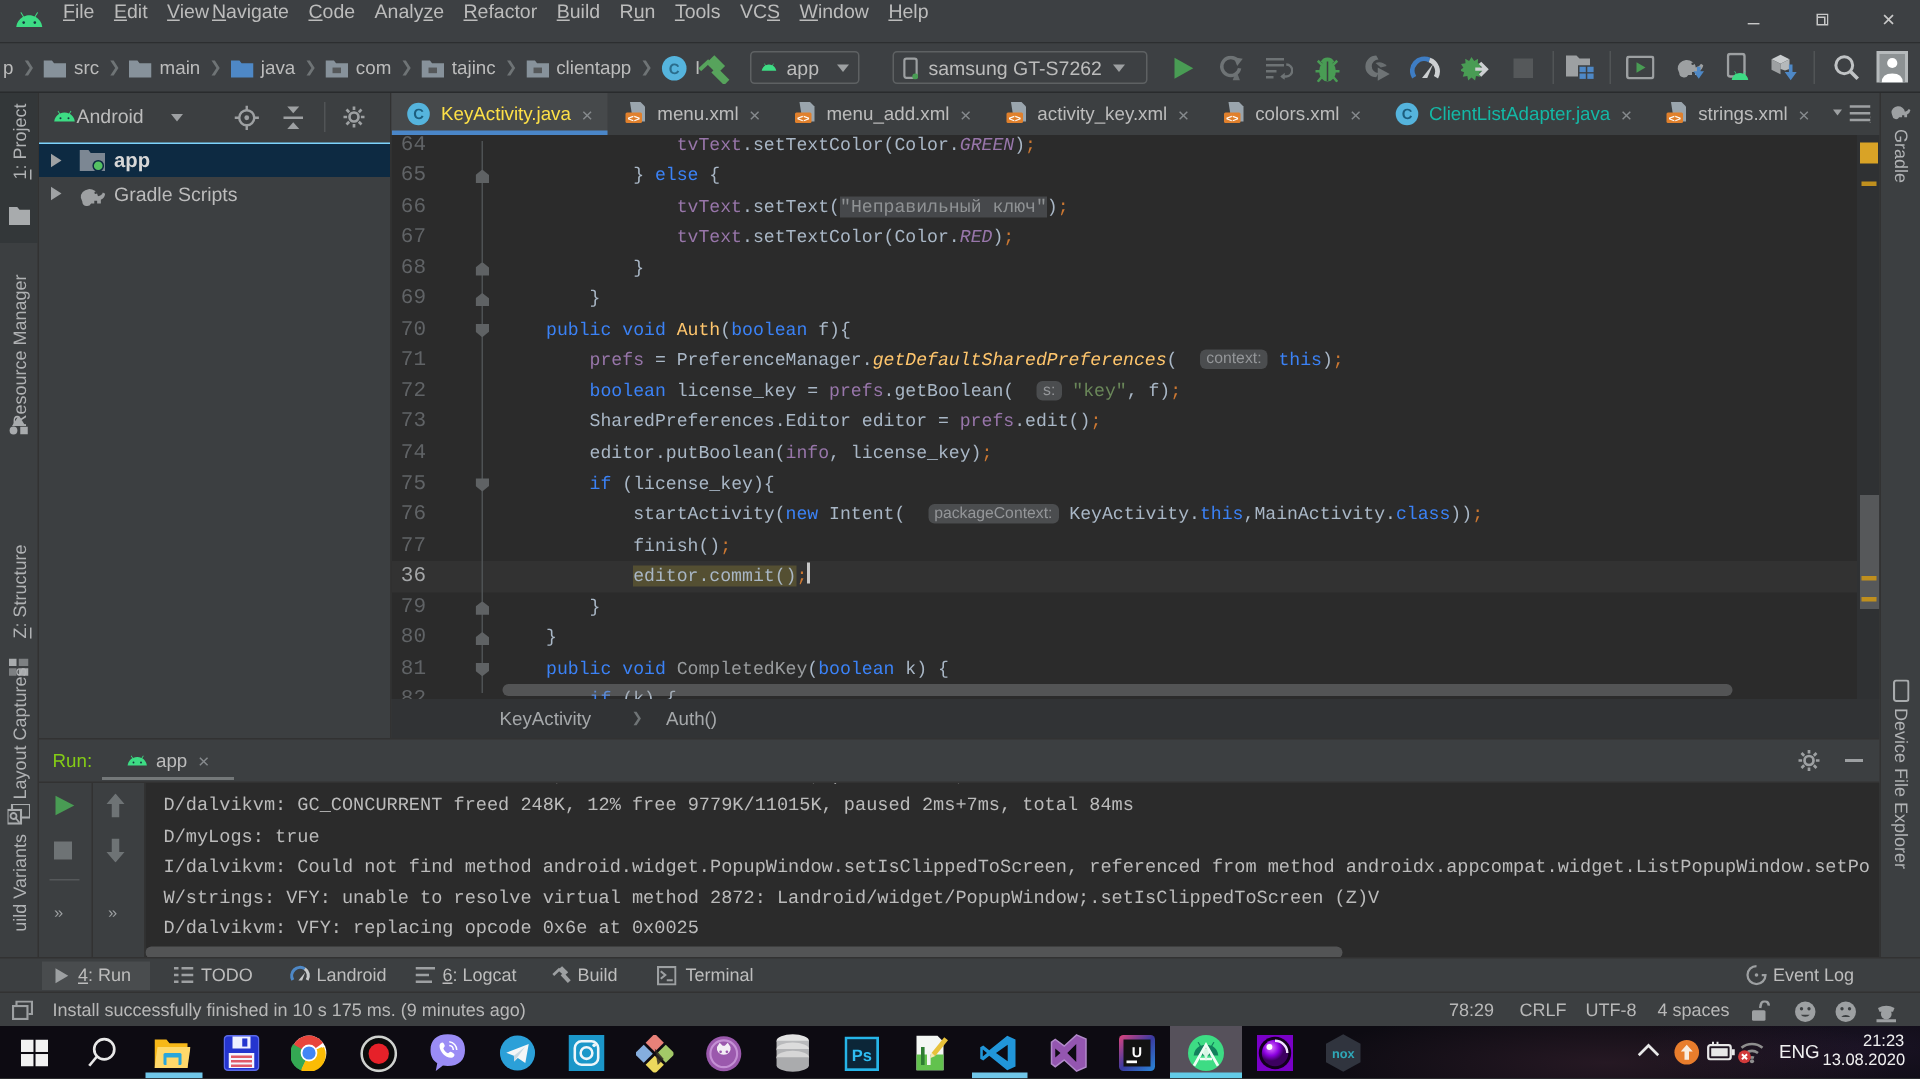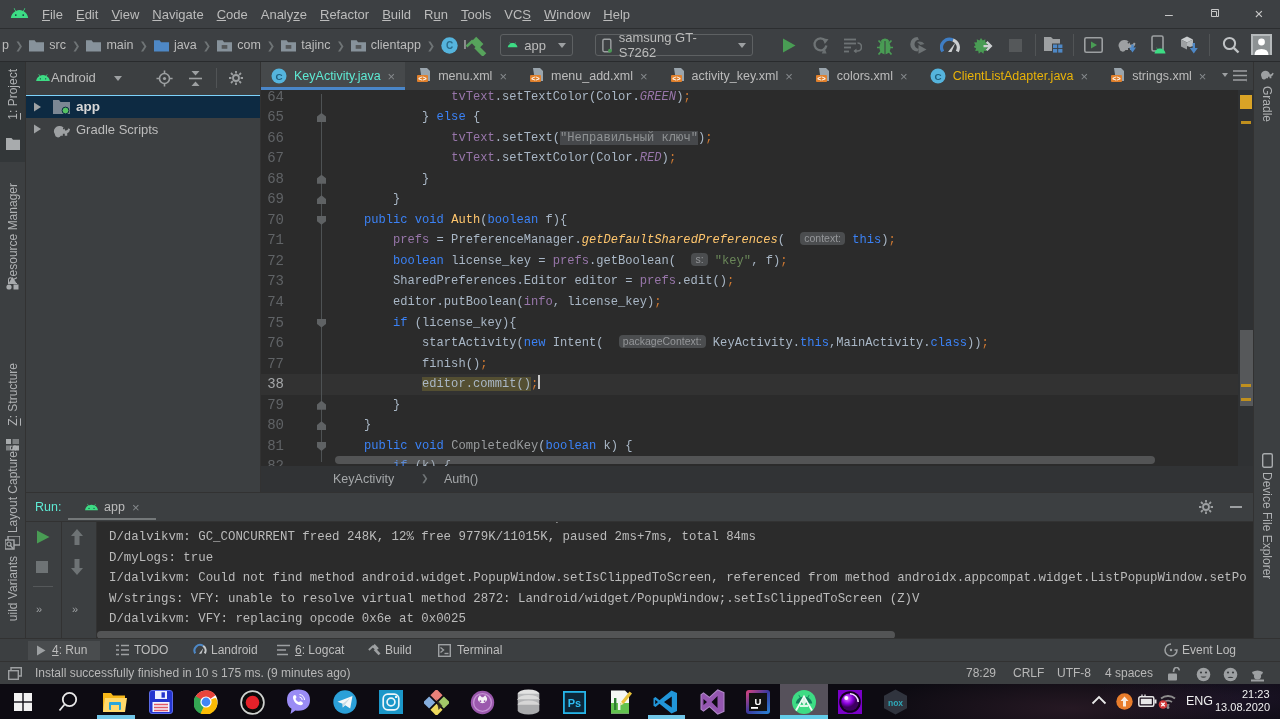--- a/index.html
+++ b/index.html
@@ -2,21 +2,21 @@
 <html><head><meta charset="utf-8">
 <style>
   html,body{margin:0;padding:0;background:#2b2b2b;}
   #page{position:relative;width:1280px;height:719px;overflow:hidden;background:#3c3f41;
     font-family:"Liberation Sans",sans-serif;color:#bbbbbb;}
   .abs{position:absolute;}
   svg{display:block;}
   
   #titlebar{position:absolute;top:0;left:0;width:1280px;height:28px;background:#3d4043;
     border-bottom:1px solid #2c2e30;}
-  #menu{position:absolute;top:0;left:30px;height:28px;display:flex;align-items:center;
+  #menu{position:absolute;top:0;left:30px;height:28px;display:flex;
     font-size:13px;color:#bcbcbc;}
   #menu span{margin-right:0;}
   #menu u{text-decoration:underline;}
   #wintitle{position:absolute;top:0;left:655px;width:460px;height:28px;line-height:28px;
     text-align:center;font-size:12.5px;color:#b2b2b2;white-space:nowrap;}
   .winbtn{position:absolute;top:0;width:34px;height:28px;color:#c8c8c8;text-align:center;line-height:28px;}
   
   #toolbar{position:absolute;top:29px;left:0;width:1280px;height:32px;background:#3d4043;
     border-bottom:1px solid #292b2d;}
   #crumbs{position:absolute;left:0;top:0;height:32px;display:flex;align-items:center;
@@ -72,21 +72,21 @@
   <div id="titlebar">
     <svg class="abs" style="left:10px;top:6px" width="19" height="15" viewBox="0 0 24 19">
       <path fill="#3ddc84" d="M17.3 6.6l2-3.3c.1-.2 0-.5-.2-.6-.2-.1-.5 0-.6.2l-2 3.4C14.9 5.5 13.5 5.2 12 5.2s-2.9.3-4.5 1.1l-2-3.4c-.1-.2-.4-.3-.6-.2-.2.1-.3.4-.2.6l2 3.3C3.6 8.4 1.4 11.5 1 15.2h22c-.4-3.7-2.6-6.8-5.7-8.6z"></path>
       <circle cx="7.3" cy="11.5" r="1.1" fill="#16353f"></circle>
         <circle cx="16.7" cy="11.5" r="1.1" fill="#16353f"></circle>
     </svg>
     <div id="menu">
       <span style="margin-left:12px"><u>F</u>ile</span>
       <span style="margin-left:13px"><u>E</u>dit</span>
       <span style="margin-left:13px"><u>V</u>iew</span>
-      <span style="margin-left:13px"><u>N</u>avigate</span>
+      <span style="margin-left:2px"><u>N</u>avigate</span>
       <span style="margin-left:13px"><u>C</u>ode</span>
       <span style="margin-left:13px">Analy<u>z</u>e</span>
       <span style="margin-left:13px"><u>R</u>efactor</span>
       <span style="margin-left:13px"><u>B</u>uild</span>
       <span style="margin-left:13px">R<u>u</u>n</span>
       <span style="margin-left:13px"><u>T</u>ools</span>
       <span style="margin-left:13px">VC<u>S</u></span>
       <span style="margin-left:13px"><u>W</u>indow</span>
       <span style="margin-left:13px"><u>H</u>elp</span>
     </div>
@@ -146,21 +146,21 @@
       <path d="M6.8 6.2 L12.2 0.8 L19.4 8 L14 13.4 Z" fill="#57a35c"></path>
       <path d="M12 10.5 L20.5 19" stroke="#57a35c" stroke-width="5" fill="none"></path>
     </svg>
     <div class="combo abs" style="left:500px;top:5px;width:73px;box-sizing:border-box;height:22px">
       <svg width="16" height="11" viewBox="0 0 24 15">
           <path fill="#3ddc84" d="M17.3 3.6l1.6-2.6-.7-.4-1.7 2.7C15 2.5 13.5 2.2 12 2.2s-3 .3-4.5 1.1L5.8.6l-.7.4 1.6 2.6C4 5.2 2.1 7.9 1.7 11.2h20.6C21.9 7.9 20 5.2 17.3 3.6z"></path>
         </svg>
       <span style="margin-left:6px">app</span>
       <span class="caret" style="margin-left:12px"></span>
     </div>
-    <div class="combo abs" style="left:595px;top:5px;width:158px;box-sizing:border-box;height:22px">
+    <div class="combo abs" style="left:595px;top:5px;width:170px;box-sizing:border-box;height:22px">
       <svg width="10" height="15" viewBox="0 0 11 16">
           <rect x="1" y="1" width="9" height="14" rx="1.5" fill="none" stroke="#9da0a2" stroke-width="1.6"></rect>
           <circle cx="9" cy="14" r="2.2" fill="#499c54"></circle>
         </svg>
       <span style="margin-left:7px">samsung GT-S7262</span>
       <span class="caret" style="margin-left:7px"></span>
     </div>
     <svg class="abs" style="left:782px;top:9px" width="14" height="15" viewBox="0 0 14 15">
         <path fill="#499c54" d="M1 0.5 L13.5 7.5 L1 14.5 Z"></path>
       </svg>
@@ -339,21 +339,21 @@
           <div>68</div>
           <div>69</div>
           <div>70</div>
           <div>71</div>
           <div>72</div>
           <div>73</div>
           <div>74</div>
           <div>75</div>
           <div>76</div>
           <div>77</div>
-          <div style="color:#a4a6a8">38</div>
+          <div style="color:#a4a6a8">36</div>
           <div>79</div>
           <div>80</div>
           <div>81</div>
           <div>82</div>
         </div>
       <div style="position:absolute;left:60px;top:4px;width:1px;height:368px;background:#4e5254;"></div>
       <div class="foldmark fup" style="top:23px"></div>
       <div class="foldmark fup" style="top:84.7px"></div>
       <div class="foldmark fup" style="top:105.3px"></div>
       <div class="foldmark fdn" style="top:125.8px"></div>
@@ -374,21 +374,21 @@
       <span style="position:absolute;left:72px;top:6px">KeyActivity</span>
       <span style="position:absolute;left:160px;top:7px;color:#6f7476;font-size:9px">❯</span>
       <span style="position:absolute;left:183px;top:6px">Auth()</span>
     </div>
     <div id="tabbar">
       <div class="tab active" style="padding:0 10px">
         <svg width="16" height="16" viewBox="0 0 17 17">
             <circle cx="8.5" cy="8.5" r="8" fill="#55b4dd"></circle>
             <text x="8.5" y="12.4" font-size="10.5" fill="#1d5e7e" text-anchor="middle" font-family="Liberation Sans" font-weight="bold">C</text>
           </svg>
-        <span style="margin-left:7px;color:#5eead4">KeyActivity.java</span>
+        <span style="margin-left:7px;color:#fde047">KeyActivity.java</span>
           <span class="cl">×</span>
       </div>
       <div class="tab">
         <svg width="16" height="16" viewBox="0 0 16 16">
             <path fill="#9aa5ad" d="M4 0 h7 l3 3 v10 h-8z"></path>
             <rect x="1" y="7" width="11" height="7" rx="1" fill="#e0802c"></rect>
             <text x="6.5" y="13" font-size="7" fill="#fff" text-anchor="middle" font-family="Liberation Mono" font-weight="bold">&lt;&gt;</text>
           </svg>
         <span style="margin-left:6px">menu.xml</span>
           <span class="cl">×</span>
@@ -418,42 +418,42 @@
             <text x="6.5" y="13" font-size="7" fill="#fff" text-anchor="middle" font-family="Liberation Mono" font-weight="bold">&lt;&gt;</text>
           </svg>
         <span style="margin-left:6px">colors.xml</span>
           <span class="cl">×</span>
       </div>
       <div class="tab">
         <svg width="16" height="16" viewBox="0 0 17 17">
             <circle cx="8.5" cy="8.5" r="8" fill="#55b4dd"></circle>
             <text x="8.5" y="12.4" font-size="10.5" fill="#1d5e7e" text-anchor="middle" font-family="Liberation Sans" font-weight="bold">C</text>
           </svg>
-        <span style="margin-left:7px;color:#eab308">ClientListAdapter.java</span>
+        <span style="margin-left:7px;color:#14b8a6">ClientListAdapter.java</span>
           <span class="cl">×</span>
       </div>
       <div class="tab">
         <svg width="16" height="16" viewBox="0 0 16 16">
             <path fill="#9aa5ad" d="M4 0 h7 l3 3 v10 h-8z"></path>
             <rect x="1" y="7" width="11" height="7" rx="1" fill="#e0802c"></rect>
             <text x="6.5" y="13" font-size="7" fill="#fff" text-anchor="middle" font-family="Liberation Mono" font-weight="bold">&lt;&gt;</text>
           </svg>
         <span style="margin-left:6px">strings.xml</span>
           <span class="cl">×</span>
       </div>
       <div style="position:absolute;right:25px;top:11px;width:0;height:0;border-left:3.5px solid transparent;border-right:3.5px solid transparent;border-top:4.5px solid #9da0a2"></div>
       <svg class="abs" style="right:6px;top:7px" width="14" height="13" viewBox="0 0 14 13">
           <g stroke="#9da0a2" stroke-width="1.6">
             <path d="M0 2 h14 M0 6.5 h14 M0 11 h14"></path>
           </g>
           <text x="13" y="13" font-size="7" fill="#9da0a2">1</text>
         </svg>
     </div>
     <div id="runpanel">
-      <span style="position:absolute;left:9px;top:7px;font-size:12.5px;color:#5eead4">Run:</span>
+      <span style="position:absolute;left:9px;top:7px;font-size:12.5px;color:#84cc16">Run:</span>
       <svg class="abs" style="left:58px;top:10px" width="15" height="10" viewBox="0 0 24 15">
           <path fill="#3ddc84" d="M17.3 3.6l1.6-2.6-.7-.4-1.7 2.7C15 2.5 13.5 2.2 12 2.2s-3 .3-4.5 1.1L5.8.6l-.7.4 1.6 2.6C4 5.2 2.1 7.9 1.7 11.2h20.6C21.9 7.9 20 5.2 17.3 3.6z"></path>
           <circle cx="8" cy="8" r="1" fill="#16353f"></circle>
           <circle cx="16" cy="8" r="1" fill="#16353f"></circle>
         </svg>
       <span style="position:absolute;left:78px;top:7px;font-size:12.5px;color:#bcbcbc">app</span>
       <span style="position:absolute;left:106px;top:7px;font-size:13px;color:#868a8d">×</span>
       <div style="position:absolute;left:42px;top:25px;width:88px;height:2px;background:#747879"></div>
       <svg class="abs" style="left:1172px;top:6px" width="16" height="16" viewBox="0 0 16 16">
           <circle cx="8" cy="8" r="3" fill="none" stroke="#9da0a2" stroke-width="1.8"></circle>

